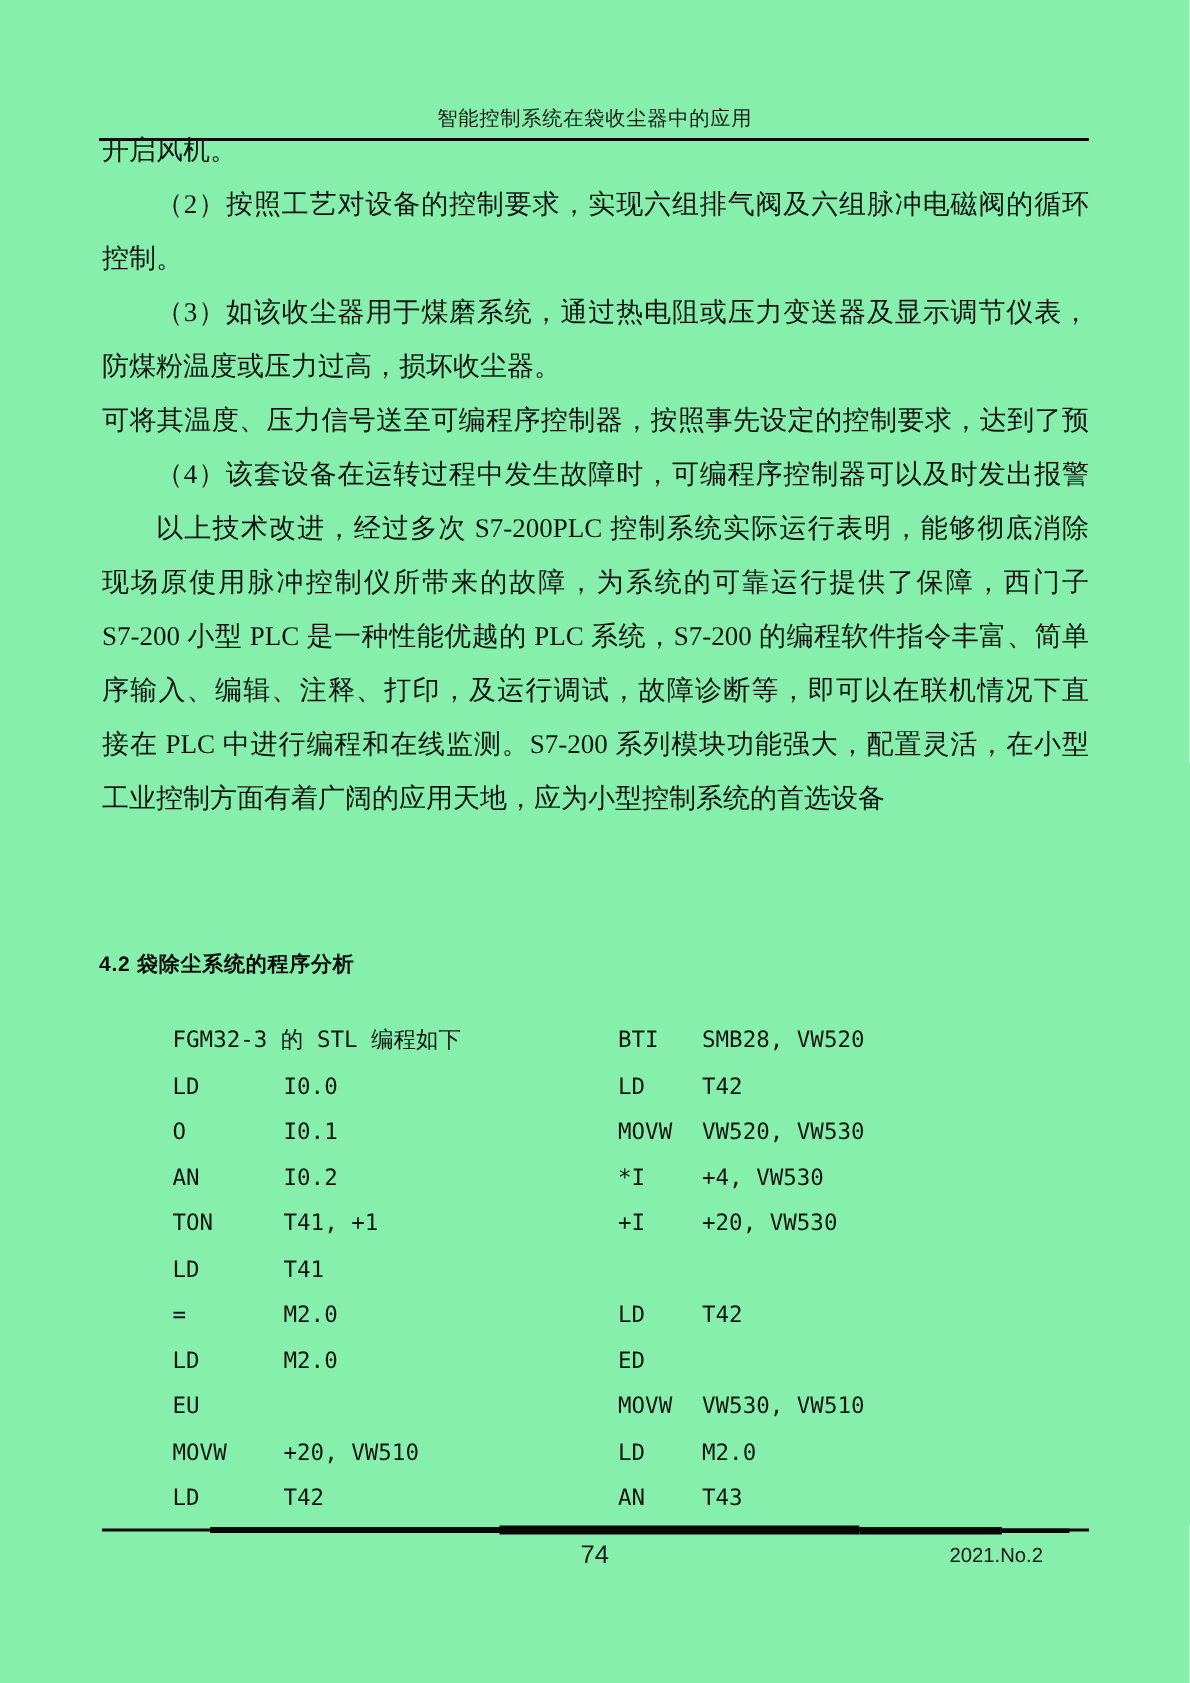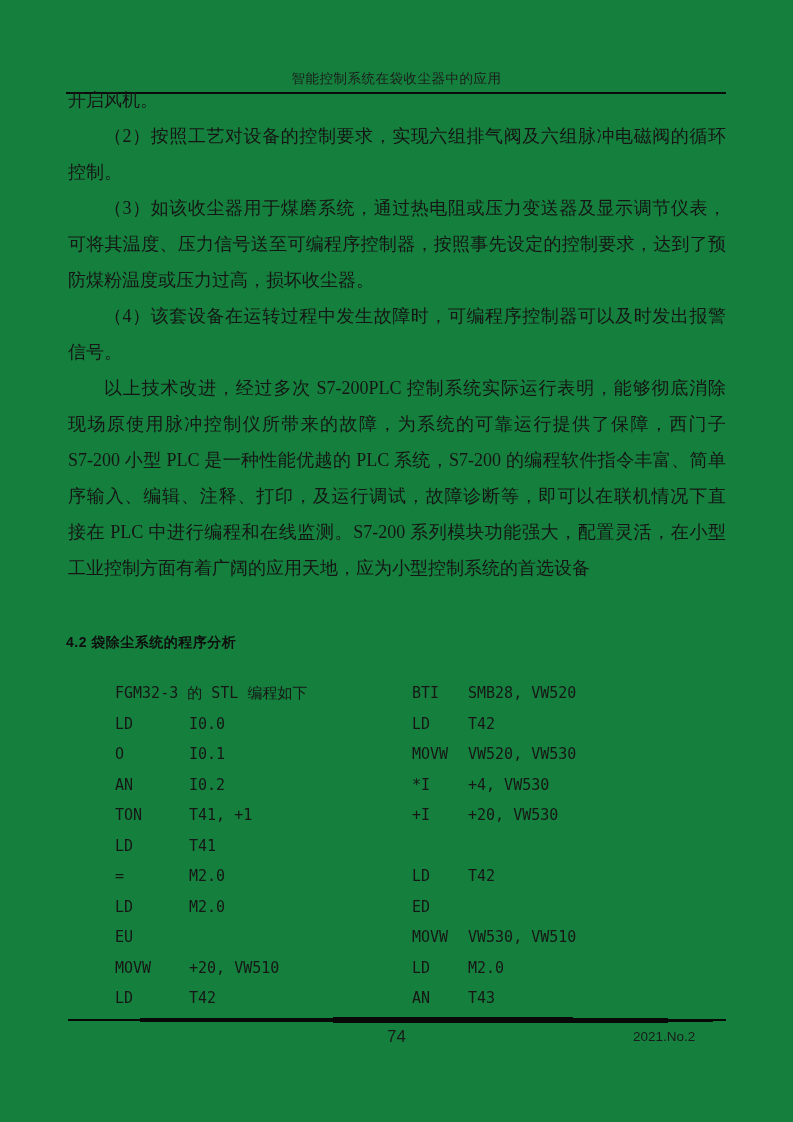--- a/index.html
+++ b/index.html
@@ -4,21 +4,21 @@
 <style>
   html, body {
     margin: 0;
     padding: 0;
     background: #ffffff;
   }
   .page {
     position: relative;
     width: 793px;
     height: 1122px;
-    background: #15803d;
+    background: #86efac;
     overflow: hidden;
     font-family: "Liberation Serif", "DejaVu Serif", serif;
     color: #141414;
   }
 
   
   .header-title {
     position: absolute;
     top: 70px;
     left: 0;
@@ -137,24 +137,23 @@
 <div class="page">
 
   <div class="header-title">智能控制系统在袋收尘器中的应用</div>
   <div class="header-rule"></div>
 
   <div class="body-text">
     <div class="bline">开启风机。</div>
     <div class="bline i j">（2）按照工艺对设备的控制要求，实现六组排气阀及六组脉冲电磁阀的循环</div>
     <div class="bline">控制。</div>
     <div class="bline i j">（3）如该收尘器用于煤磨系统，通过热电阻或压力变送器及显示调节仪表，</div>
+    <div class="bline">防煤粉温度或压力过高，损坏收尘器。</div>
     <div class="bline j">可将其温度、压力信号送至可编程序控制器，按照事先设定的控制要求，达到了预</div>
-    <div class="bline">防煤粉温度或压力过高，损坏收尘器。</div>
     <div class="bline i j">（4）该套设备在运转过程中发生故障时，可编程序控制器可以及时发出报警</div>
-    <div class="bline">信号。</div>
     <div class="bline i j">以上技术改进，经过多次 S7-200PLC 控制系统实际运行表明，能够彻底消除</div>
     <div class="bline j">现场原使用脉冲控制仪所带来的故障，为系统的可靠运行提供了保障，西门子</div>
     <div class="bline j">S7-200 小型 PLC 是一种性能优越的 PLC 系统，S7-200 的编程软件指令丰富、简单</div>
     <div class="bline j">序输入、编辑、注释、打印，及运行调试，故障诊断等，即可以在联机情况下直</div>
     <div class="bline j">接在 PLC 中进行编程和在线监测。S7-200 系列模块功能强大，配置灵活，在小型</div>
     <div class="bline">工业控制方面有着广阔的应用天地，应为小型控制系统的首选设备</div>
   </div>
 
   <div class="section-heading">4.2 袋除尘系统的程序分析</div>
 

